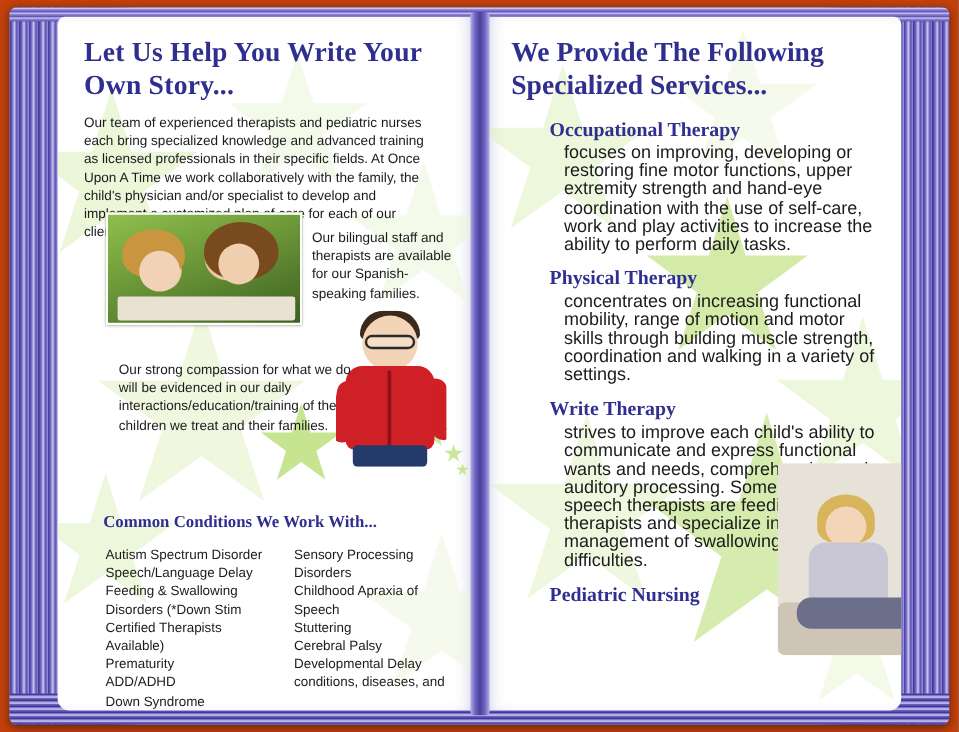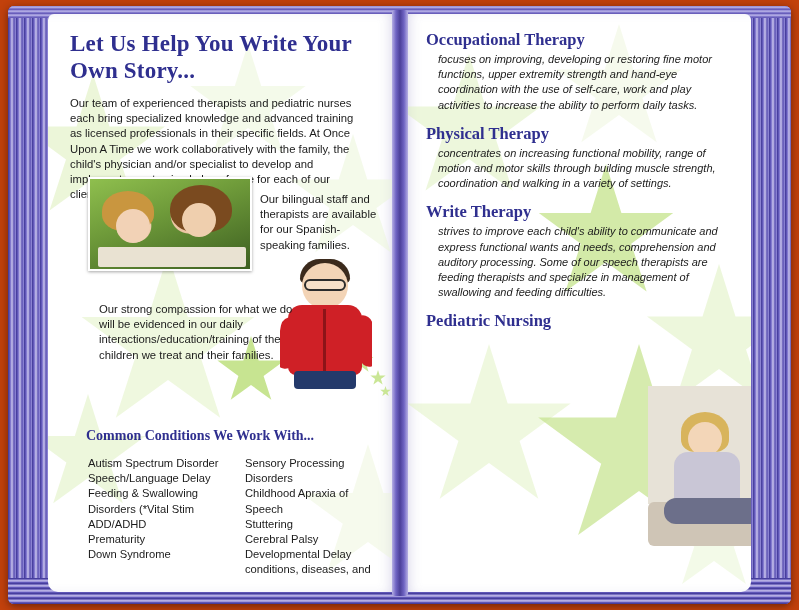--- a/index.html
+++ b/index.html
@@ -234,35 +234,34 @@
   h1.headline-r {
     font-family: "Liberation Serif", serif;
     color: #2f2f8f;
     font-weight: bold;
     font-size: 23px;
     line-height: 27px;
     margin: 0 0 14px 0;
     position: relative;
     z-index: 3;
   }
-  .service { position: relative; z-index: 3; margin-bottom: 11px; }
+  .service { position: relative; z-index: 3; margin-bottom: 11px; margin-left: 32px; }
   .service h3 {
     font-family: "Liberation Serif", serif;
     color: #2f2f8f;
     font-weight: bold;
     font-size: 16.5px;
     margin: 0 0 2px 0;
   }
   .service p {
-    font-size: 11px;
+    font-size: 15px;
     line-height: 15.2px;
     color: #1b1b1b;
     margin: 0;
     padding-left: 12px;
-    font-style: italic;
   }
   .service.narrow p { width: 135px; }
 </style>
 </head>
 <body>
 
 <div class="book">
 
   <div class="cover"></div>
   <div class="edge left"></div>
@@ -310,23 +309,24 @@
     <div class="caption cap-bilingual">Our bilingual staff and therapists are available for our Spanish-speaking families.</div>
     <div class="caption cap-compassion">Our strong compassion for what we do will be evidenced in our daily interactions/education/training of the children we treat and their families.</div>
 
     <h2 class="subhead">Common Conditions We Work With...</h2>
 
     <div class="cond-cols">
       <div class="cond-col">
         <div>Autism Spectrum Disorder</div>
         <div>Speech/Language Delay</div>
         <div>Feeding &amp; Swallowing</div>
-        <div>Disorders (*Vital Stim</div>
+        <div>Disorders (*Down Stim</div>
+        <div>Certified Therapists Available)</div>
+        <div>Prematurity</div>
         <div>ADD/ADHD</div>
-        <div>Prematurity</div>
         <div>Down Syndrome</div>
       </div>
       <div class="cond-col">
         <div>Sensory Processing Disorders</div>
         <div>Childhood Apraxia of Speech</div>
         <div>Stuttering</div>
         <div>Cerebral Palsy</div>
         <div>Developmental Delay</div>
         <div>conditions, diseases, and</div>
 
@@ -338,20 +338,21 @@
 
     <div class="star pale" style="left:-10px; top:40px; width:150px; height:150px; opacity:.5;"></div>
     <div class="star soft" style="left:150px; top:10px; width:130px; height:130px; opacity:.45;"></div>
     <div class="star mid" style="left:132px; top:150px; width:140px; height:140px; opacity:.75;"></div>
     <div class="star pale" style="left:240px; top:250px; width:150px; height:150px; opacity:.5;"></div>
     <div class="star pale" style="left:0px; top:330px; width:170px; height:170px; opacity:.45;"></div>
     <div class="star mid" style="left:130px; top:330px; width:210px; height:210px; opacity:.7;"></div>
     <div class="star soft" style="left:255px; top:470px; width:110px; height:110px; opacity:.55;"></div>
 
     <div class="rp-inner">
+      <h1 class="headline-r">We Provide The Following Specialized Services...</h1>
 
       <div class="service">
         <h3>Occupational Therapy</h3>
         <p>focuses on improving, developing or restoring fine motor functions, upper extremity strength and hand-eye coordination with the use of self-care, work and play activities to increase the ability to perform daily tasks.</p>
       </div>
 
       <div class="service">
         <h3>Physical Therapy</h3>
         <p>concentrates on increasing functional mobility, range of motion and motor skills through building muscle strength, coordination and walking in a variety of settings.</p>
       </div>

